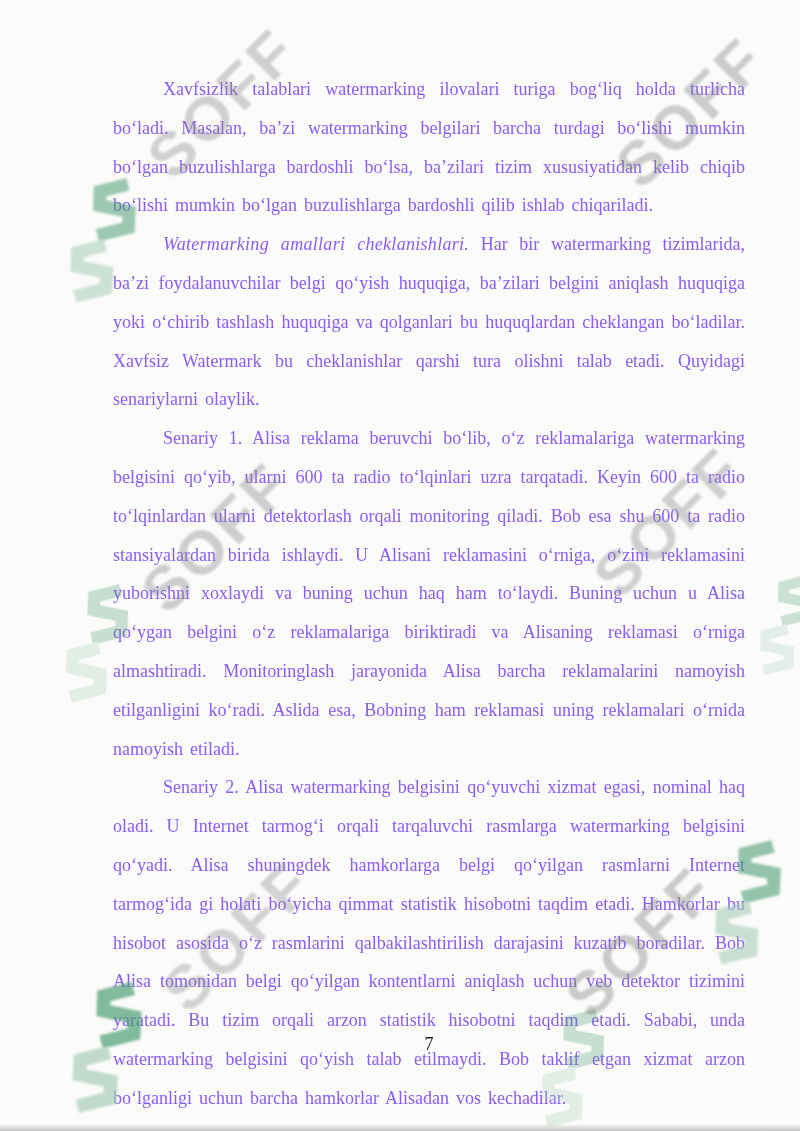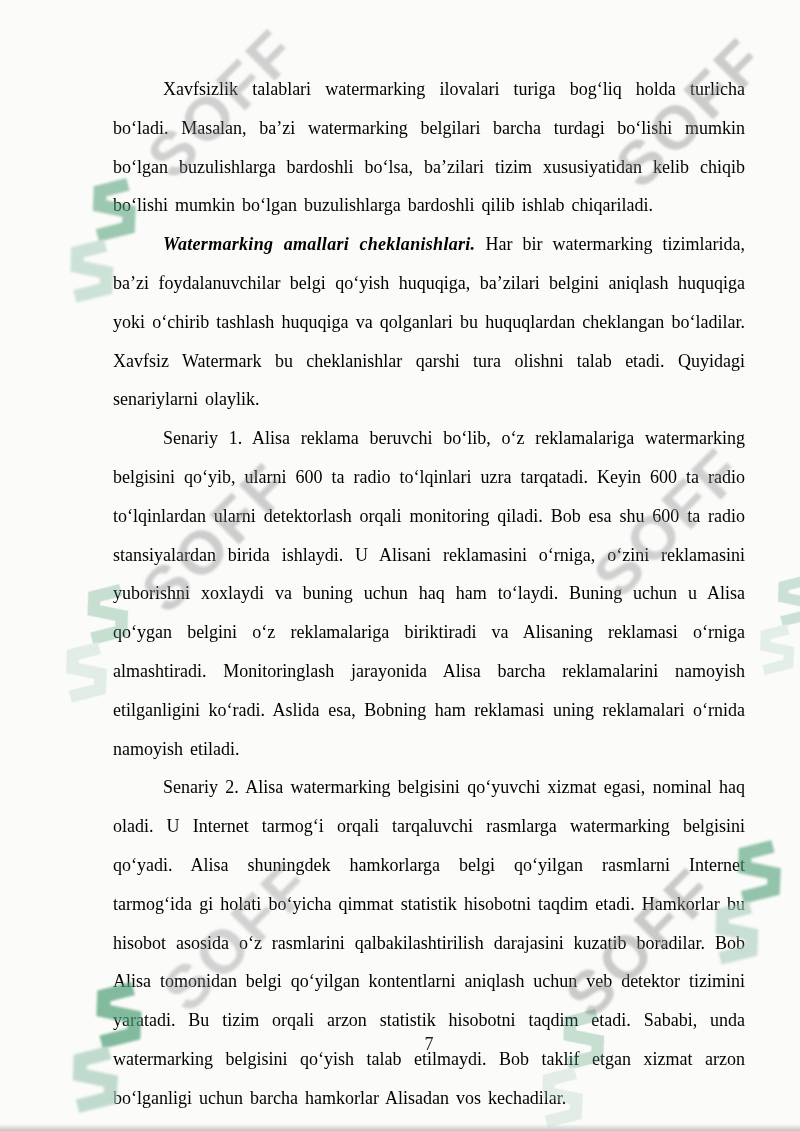--- a/index.html
+++ b/index.html
@@ -33,25 +33,25 @@
     letter-spacing: 0.2px;
     color: #141414;
   }
   .body-par {
     margin: 0;
     text-align: justify;
     text-indent: 50px;
     font-size: 18px;
     line-height: 38.8px;
     word-spacing: 2.5px;
-    color: #000000;
+    color: #8b5cf6;
   }
   .run.normal { }
   .run.italic { }
-  .run.bold-italic { font-style: italic; font-weight: bold; letter-spacing: 0.3px; }
+  .run.bold-italic { font-style: italic; font-weight: normal; letter-spacing: 0.3px; }
   .page-number {
     position: absolute;
     left: 113px;
     width: 632px;
     top: 1034px;
     text-align: center;
     font-size: 18px;
     color: #1b1b1b;
     z-index: 1;
   }

